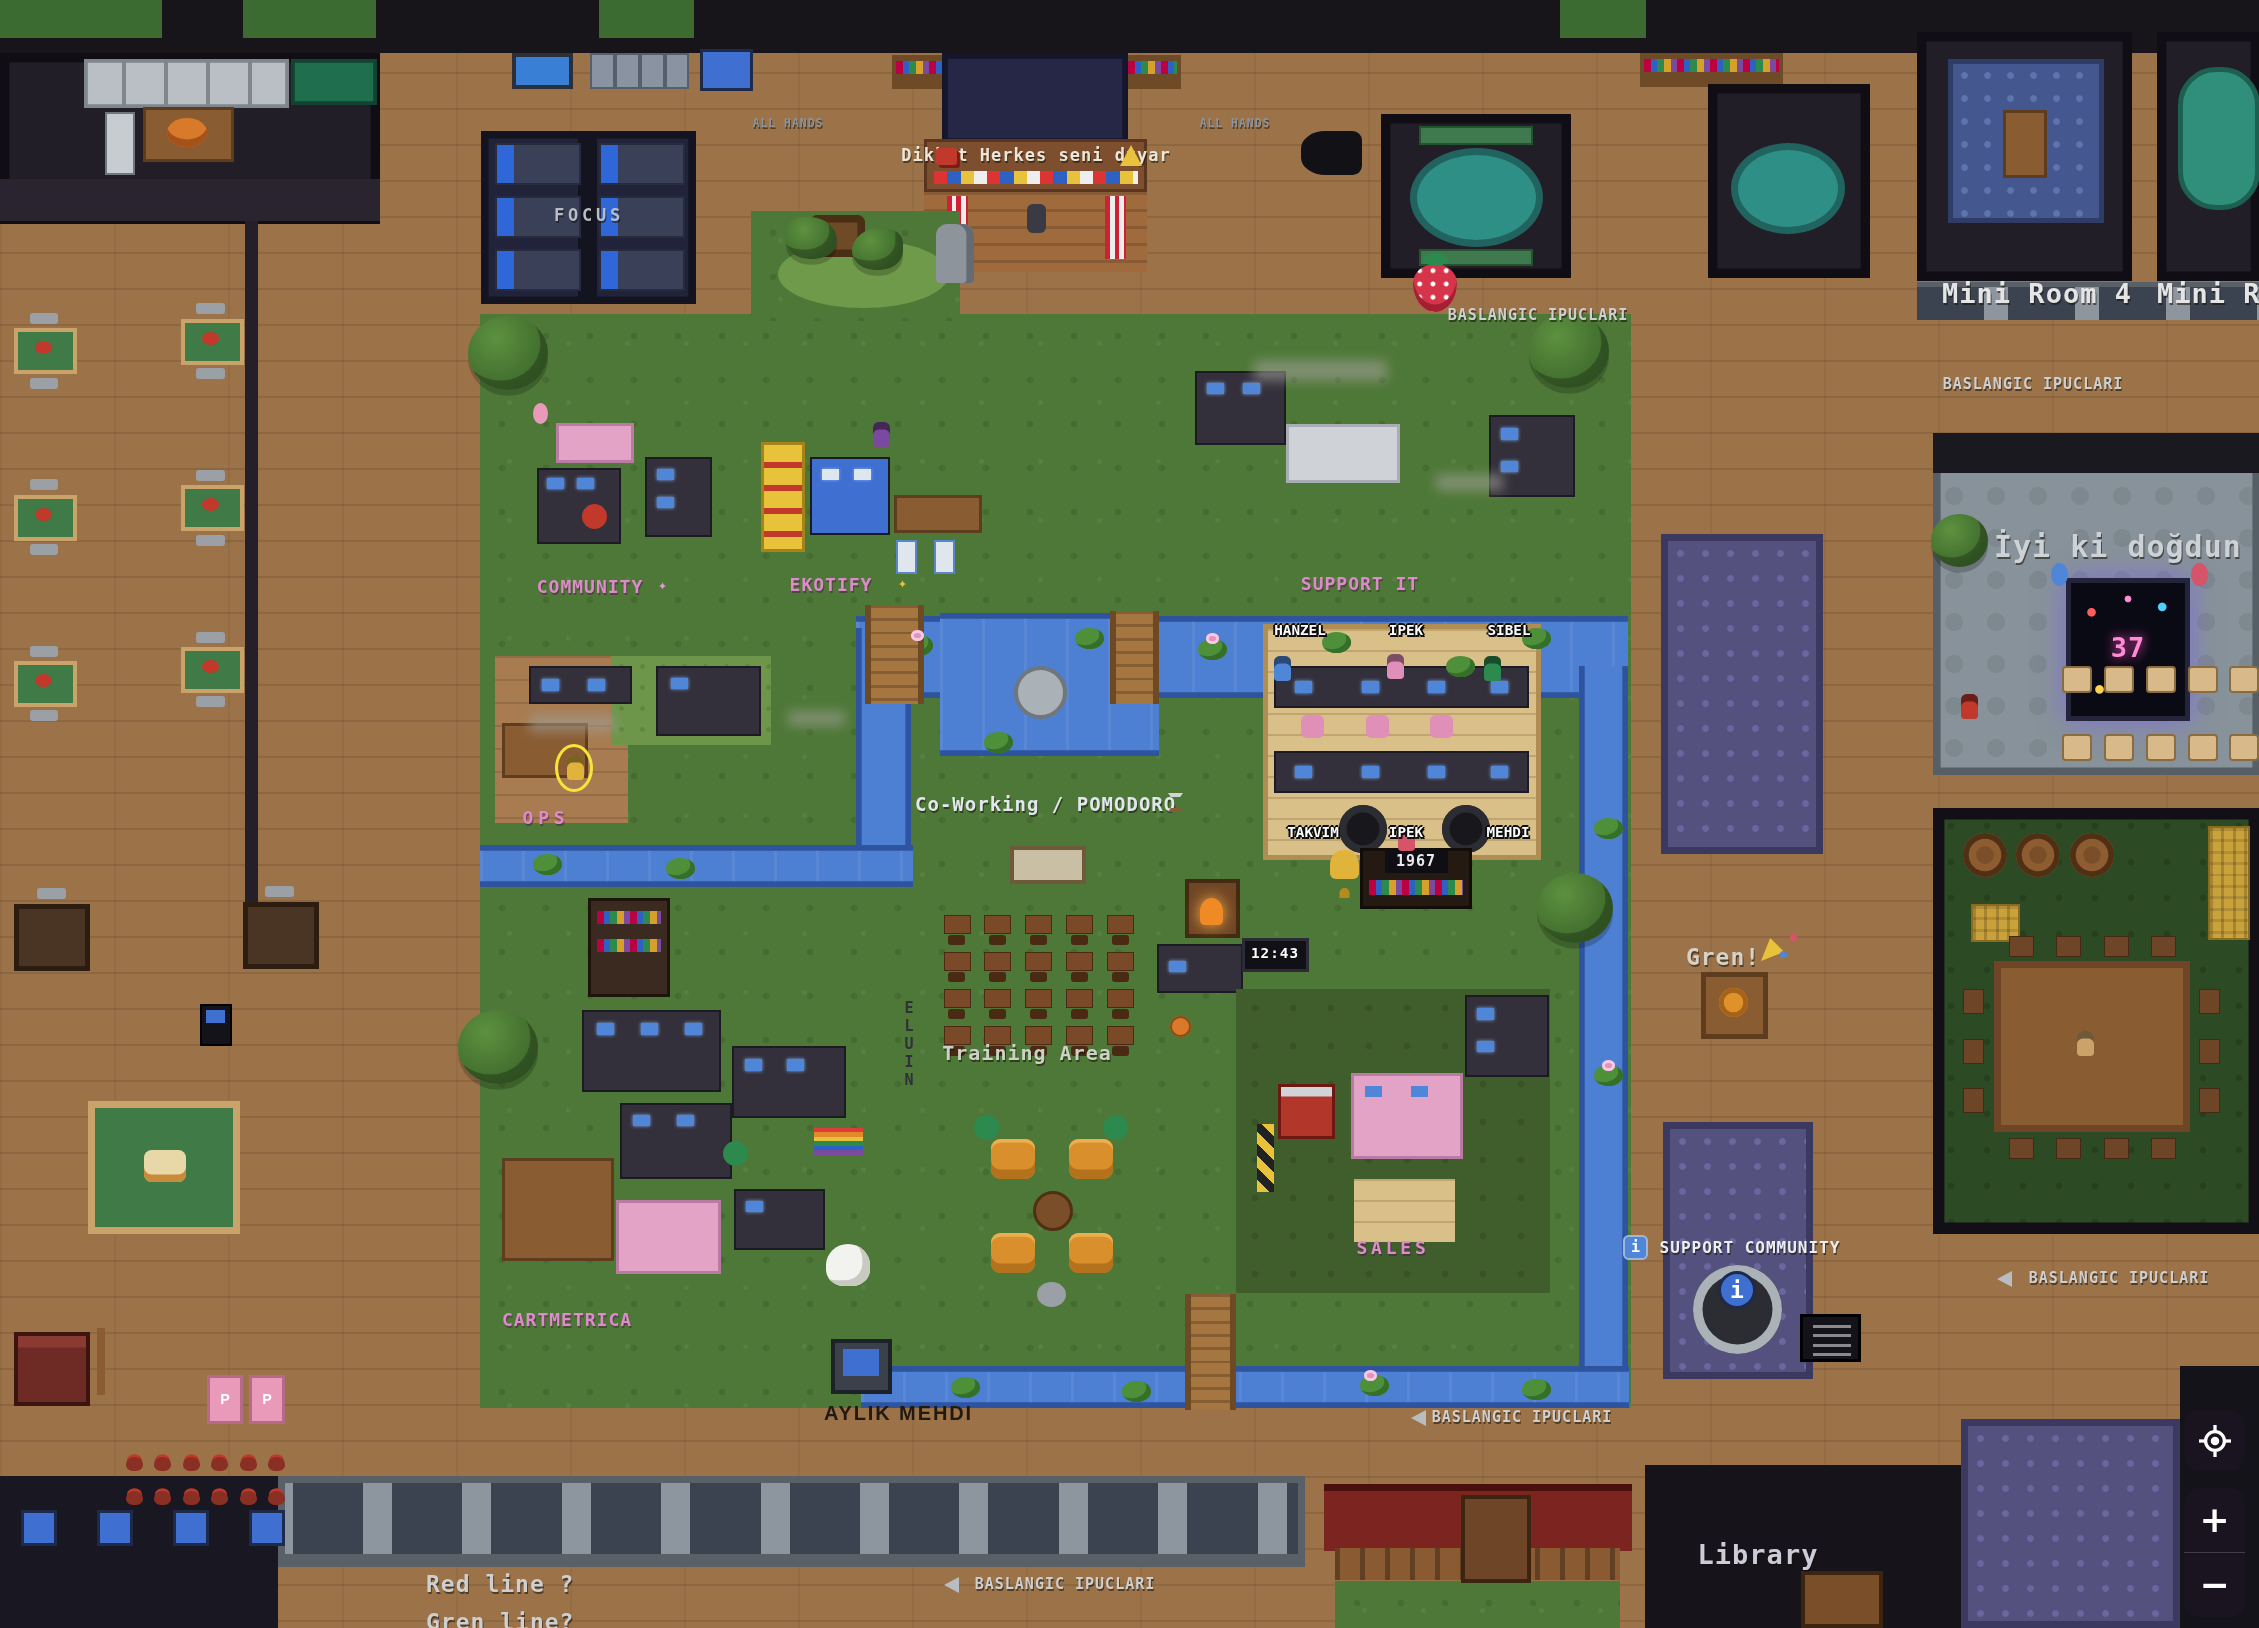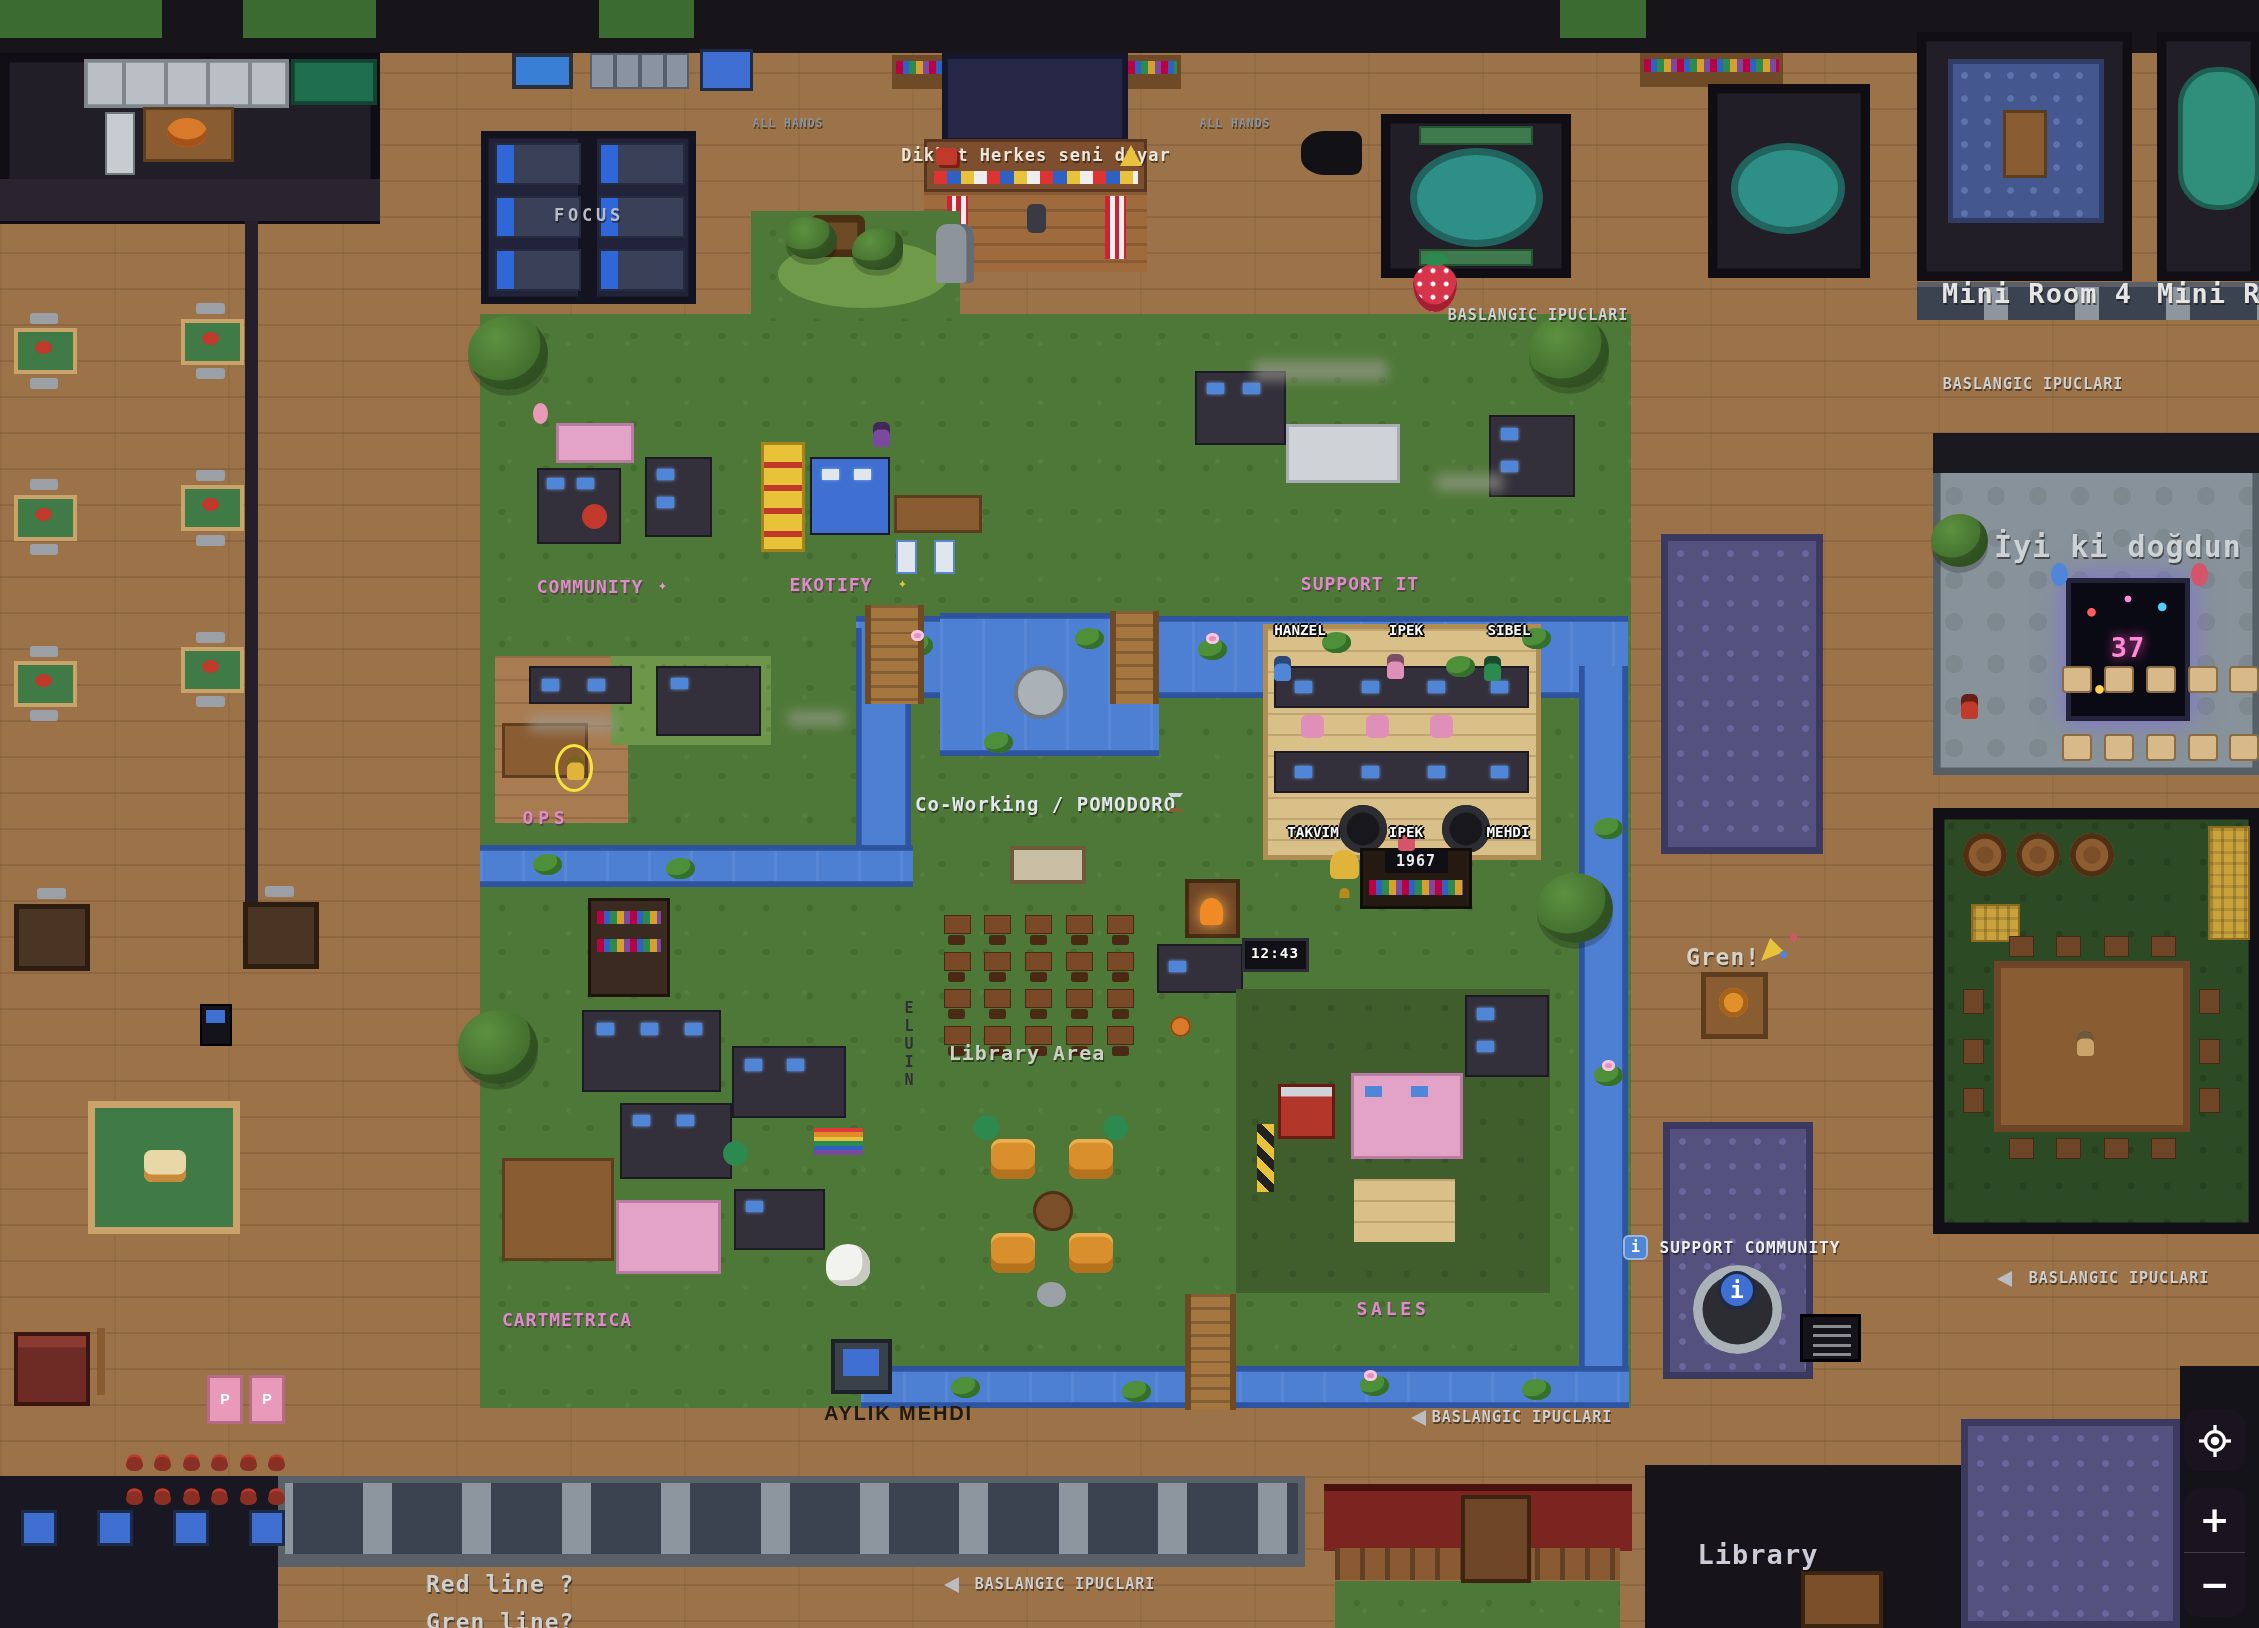--- a/index.html
+++ b/index.html
@@ -332,23 +332,23 @@
   <div class="lbl c" style="left:2033px;top:375px;font-size:15px;color:#cfcfcf">BASLANGIC IPUCLARI</div>
   <div class="lbl" style="left:1994px;top:529px;font-size:30px;color:#ccd2d5">İyi ki doğdun Esma</div>
   <div class="lbl c pink" style="left:590px;top:576px">COMMUNITY</div>
   <div class="icon" style="left:658px;top:576px;color:#e39ad0;font-weight:bold;font-size:15px;z-index:21"><span>✦</span></div>
   <div class="lbl c pink" style="left:831px;top:574px">EKOTIFY</div>
   <div class="icon" style="left:898px;top:574px;color:#e8c23a;font-weight:bold;font-size:15px;z-index:21"><span>✦</span></div>
   <div class="lbl c pink" style="left:1360px;top:573px">SUPPORT IT</div>
   <div class="lbl" style="left:915px;top:793px;font-size:19px;color:#e2e7ee">Co-Working / POMODORO</div>
   <div class="icon" style="left:1168px;top:793px;z-index:21;width:15px;height:19px;background:linear-gradient(180deg,#d0d4d8 0 3.8px,transparent 3.8px 15px,#8a5c32 15px);clip-path:polygon(0 0,100% 0,55% 50%,100% 100%,0 100%,45% 50%)"></div>
   <div class="lbl c pink" style="left:546px;top:807px;letter-spacing:4.8px">OPS</div>
-  <div class="lbl c" style="left:1027px;top:1041px;font-size:20px;color:#ccd1c6">Library Area</div>
+  <div class="lbl c" style="left:1027px;top:1041px;font-size:20px;color:#ccd1c6">Training Area</div>
   <div class="lbl c pink" style="left:567px;top:1309px">CARTMETRICA</div>
-  <div class="lbl c pink" style="left:1393px;top:1298px;letter-spacing:3.8px">SALES</div>
+  <div class="lbl c pink" style="left:1393px;top:1237px;letter-spacing:3.8px">SALES</div>
   <div class="lbl c" style="left:1723px;top:944px;font-size:23px;color:#d6d2c8">Gren!</div>
   <div class="icon" style="left:1761px;top:938px;width:23px;height:23px;background:#e8c23a;clip-path:polygon(0 100%,40% 0,100% 60%);box-shadow:none;z-index:21"></div>
   <div class="icon" style="left:1790px;top:934px;width:6.7px;height:6.7px;background:#d5546a;border-radius:50%;z-index:21"></div>
   <div class="icon" style="left:1780px;top:951px;width:6.7px;height:6.7px;background:#4f86d8;border-radius:50%;z-index:21"></div>
   <div class="lbl c" style="left:1750px;top:1238px;font-size:16px;color:#eceef0">SUPPORT COMMUNITY</div>
   <div class="icon" style="left:1623px;top:1235px;width:25px;height:25px;background:#4f86d8;border:2.9px solid #9fb6d8;border-radius:5.7px;color:#fff;text-align:center;font-weight:bold;font-size:15px;line-height:21px;z-index:21"><span>i</span></div>
   <div class="lbl c" style="left:2119px;top:1269px;font-size:15px;color:#cfcfcf">BASLANGIC IPUCLARI</div>
   <div class="icon" style="left:1997px;top:1271px;width:0;height:0;border-top:8.6px solid transparent;border-bottom:8.6px solid transparent;border-right:15px solid #b9bdc2;z-index:21"></div>
   <div class="lbl sans" style="left:824px;top:1402px;font-size:20px;color:#221910;text-shadow:none;letter-spacing:1.9px">AYLIK MEHDI</div>
   <div class="lbl c" style="left:1522px;top:1408px;font-size:15px;color:#cfcfcf">BASLANGIC IPUCLARI</div>

